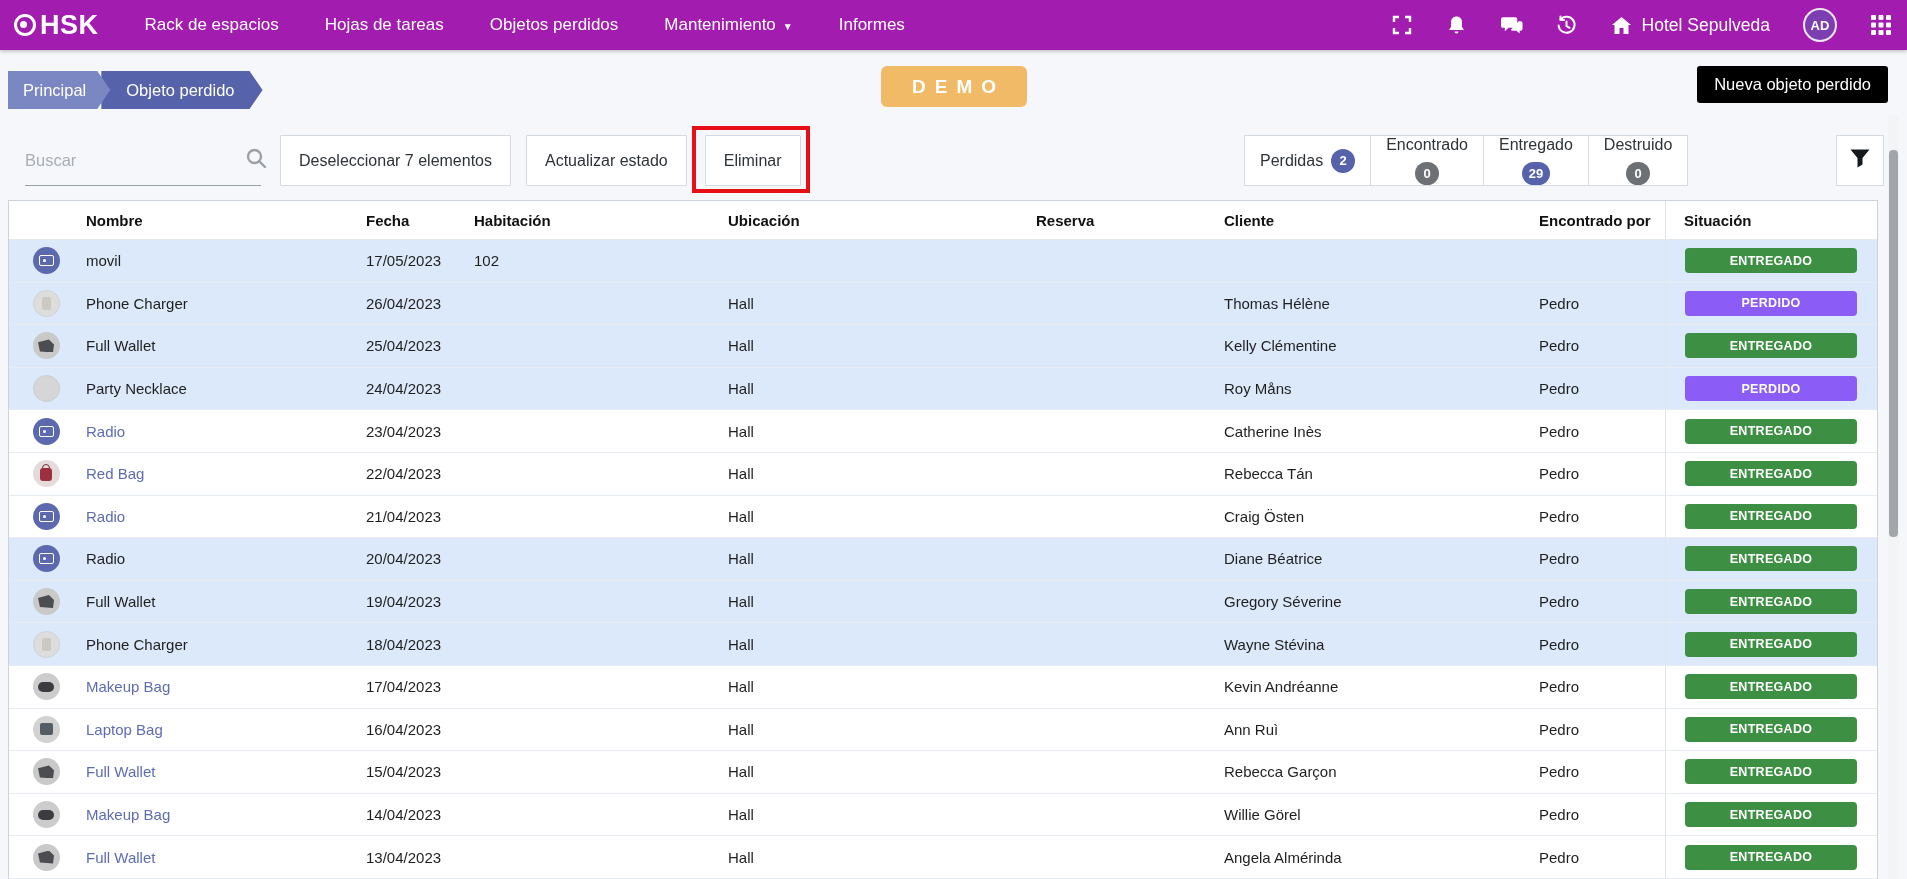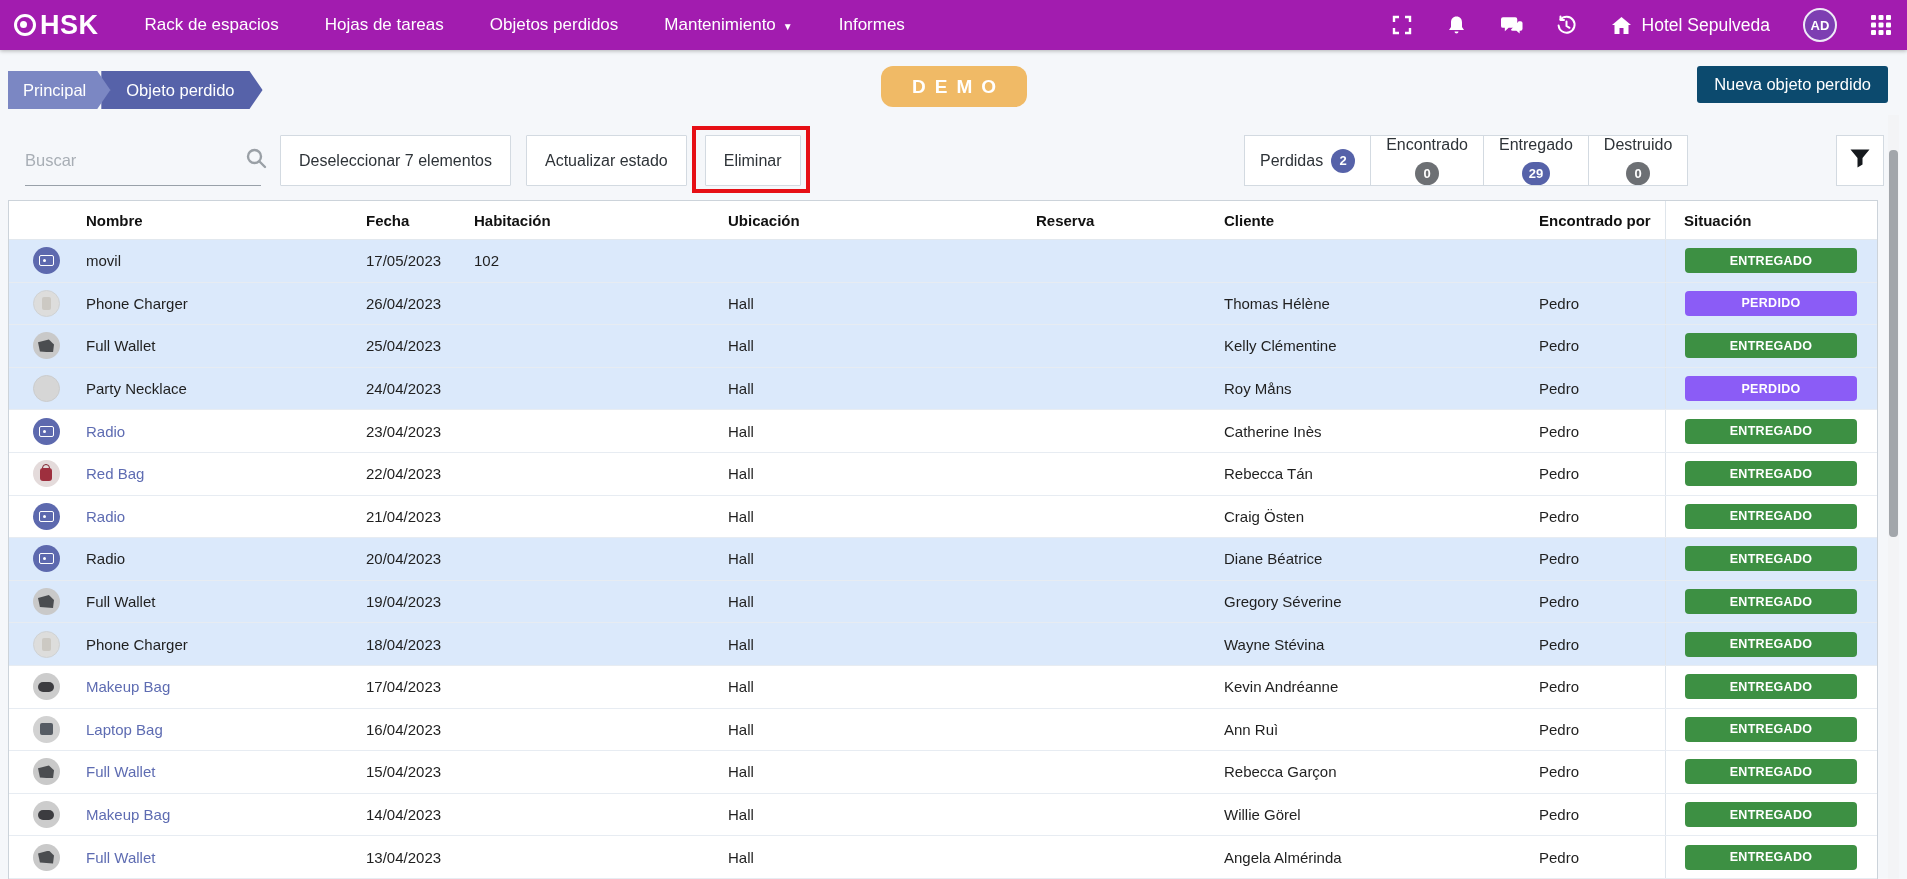--- a/index.html
+++ b/index.html
@@ -22,24 +22,24 @@
   .avatar { width:34px; height:34px; border-radius:50%; background:#7d3eb2; border:2px solid #efe9f7;
             display:flex; align-items:center; justify-content:center; font-size:13px; font-weight:bold; cursor:pointer; }
 
   
   .subbar { position:absolute; top:50px; left:0; width:100%; height:65px; }
   .crumbs { position:absolute; left:8px; top:21px; display:flex; }
   .crumb { height:38px; display:flex; align-items:center; color:#fff; font-size:16.5px; cursor:pointer;
            clip-path:polygon(0 0, calc(100% - 13px) 0, 100% 50%, calc(100% - 13px) 100%, 0 100%); }
   .crumb.first { background:#7b87c3; padding:0 24px 0 15px; z-index:2; filter:drop-shadow(4px 0 0 #f5f7fa); }
   .crumb.current { background:#5662a9; margin-left:-9px; padding:0 28px 0 25px; }
-  .demo-badge { position:absolute; left:881px; top:16px; width:146px; height:41px; background:#f0ba66; border-radius:12px;
+  .demo-badge { position:absolute; left:881px; top:16px; width:146px; height:41px; background:#f0ba66; border-radius:6px;
                 display:flex; align-items:center; justify-content:center; color:#fff; font-weight:bold; font-size:19px;
                 letter-spacing:9px; text-indent:9px;text-align:center; }
-  .new-btn { position:absolute; right:19px; top:16px; height:37px; padding:0 17px; background:#0c4a6e; color:#fff;
+  .new-btn { position:absolute; right:19px; top:16px; height:37px; padding:0 17px; background:#000000; color:#fff;
              font-size:16.5px; border:none; border-radius:3px; cursor:pointer; font-family:inherit; }
 
   
   .toolbar { position:absolute; top:115px; left:0; width:100%; height:85px; }
   .search { position:absolute; left:25px; top:20px; width:236px; height:51px; border-bottom:1px solid #99a1a9;
             display:flex; align-items:center; }
   .search input { border:none; outline:none; background:transparent; flex:1; font-size:16.5px; color:#333; font-family:inherit; }
   .search input::placeholder { color:#a8aeb5; }
   .search .mag { flex:0 0 auto; margin-right:6px; }
   .actions { position:absolute; left:280px; top:20px; height:51px; display:flex; }

